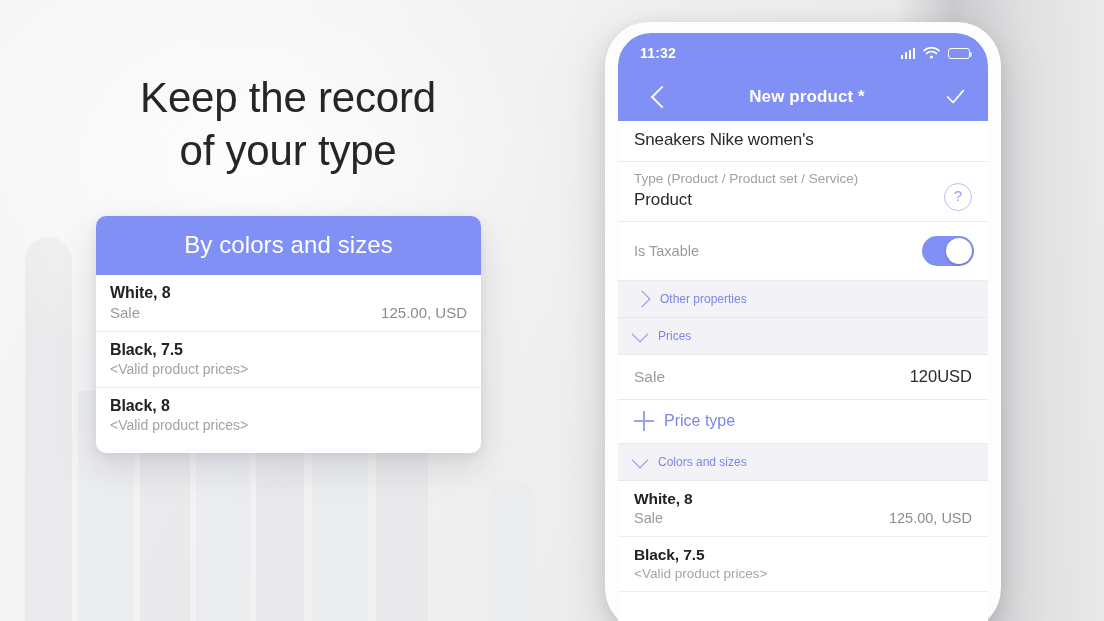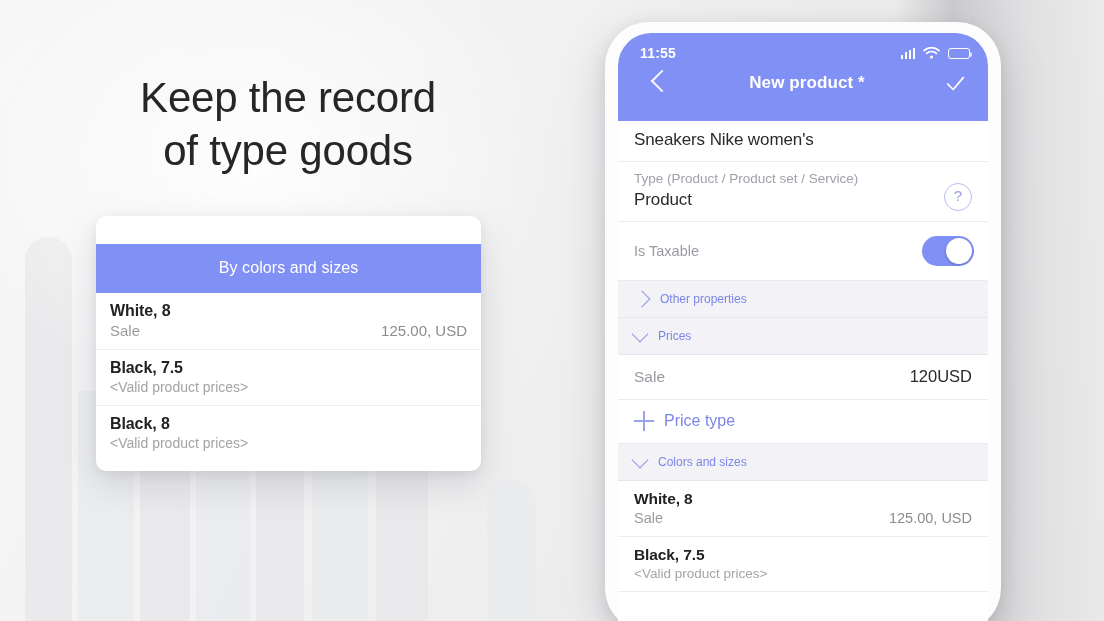--- a/index.html
+++ b/index.html
@@ -43,21 +43,21 @@
   .headline div{white-space:pre;}
 
   
   .card{
     position:absolute;left:96px;top:216px;width:385px;
     border-radius:10px;overflow:hidden;background:#fff;
     box-shadow:0 14px 34px rgba(120,120,130,.22),0 3px 10px rgba(120,120,130,.13);
   }
   .card-head{
     background:#8190f5;color:#fff;text-align:center;
-    font-size:16px;padding:15px 0 16px;letter-spacing:.1px;margin-top:28px;
+    font-size:24px;padding:15px 0 16px;letter-spacing:.1px;
   }
   .card-body{padding:0 0 10px;}
   .crow{padding:9px 14px 10px;}
   .crow + .crow{border-top:1px solid #ececec;}
   .crow-title{font-size:16px;font-weight:bold;color:#222;letter-spacing:-.1px;}
   .crow-sub{
     display:flex;justify-content:space-between;align-items:baseline;
     margin-top:2px;font-size:15px;color:#9b9b9b;
   }
   .crow-sub .muted{font-size:14px;color:#a3a3a3;}
@@ -94,21 +94,21 @@
   }
   .battery::after{
     content:"";position:absolute;right:-3.4px;top:3px;width:2px;height:5px;
     background:rgba(255,255,255,.75);border-radius:0 2px 2px 0;
   }
   .battery .lvl{height:100%;width:88%;background:#7ded63;border-radius:1.3px;}
 
   
   .navbar{
     height:48px;background:#8190f5;color:#fff;
-    display:flex;justify-content:space-between;
+    display:flex;align-items:center;justify-content:space-between;
     padding:0 22px 0 36px;box-sizing:border-box;
   }
   .nav-title{font-size:17px;font-weight:bold;letter-spacing:.1px;}
   .chev-back{width:14px;height:14px;border-left:2.2px solid #fff;border-bottom:2.2px solid #fff;transform:rotate(45deg);opacity:.95;}
   .check{width:22px;height:22px;}
 
   
   .list{background:#fff;}
   .field{padding:9px 16px 11px;border-bottom:1px solid #eceaf0;position:relative;}
   .flabel{font-size:13.5px;color:#a0a0a8;margin-bottom:4px;}
@@ -183,21 +183,21 @@
     <div class="bar" style="left:256px;width:48px;height:228px;border-radius:0;"></div>
     <div class="bar soft" style="left:312px;width:56px;height:238px;border-radius:0;"></div>
     <div class="bar" style="left:376px;width:52px;height:230px;border-radius:0;"></div>
     <div class="bar soft" style="left:487px;width:49px;height:162px;"></div>
   </div>
   <div class="glow" style="left:-60px;top:-80px;width:620px;height:480px;"></div>
   <div class="right-shade"></div>
 
   <div class="headline">
     <div>Keep the record</div>
-    <div>of type goods</div>
+    <div>of your type</div>
   </div>
 
   <div class="card">
     <div class="card-head">By colors and sizes</div>
     <div class="card-body">
 
       <div class="crow">
         <div class="crow-title">White, 8</div>
         <div class="crow-sub">
           <span class="">Sale</span>
@@ -221,21 +221,21 @@
         </div>
       </div>
 
     </div>
   </div>
 
   <div class="phone">
     <div class="screen">
 
       <div class="statusbar">
-        <span class="clock">11:55</span>
+        <span class="clock">11:32</span>
         <span class="sysicons">
           <span class="signal">
               <i></i>
               <i></i>
               <i></i>
               <i></i>
             </span>
           <svg width="17" height="12" viewBox="0 0 17 12">
             <path d="M1 3.6 A11 11 0 0 1 16 3.6" stroke="#fff" stroke-width="1.7" fill="none" stroke-linecap="round"></path>
             <path d="M3.6 6.4 A7.2 7.2 0 0 1 13.4 6.4" stroke="#fff" stroke-width="1.7" fill="none" stroke-linecap="round"></path>

